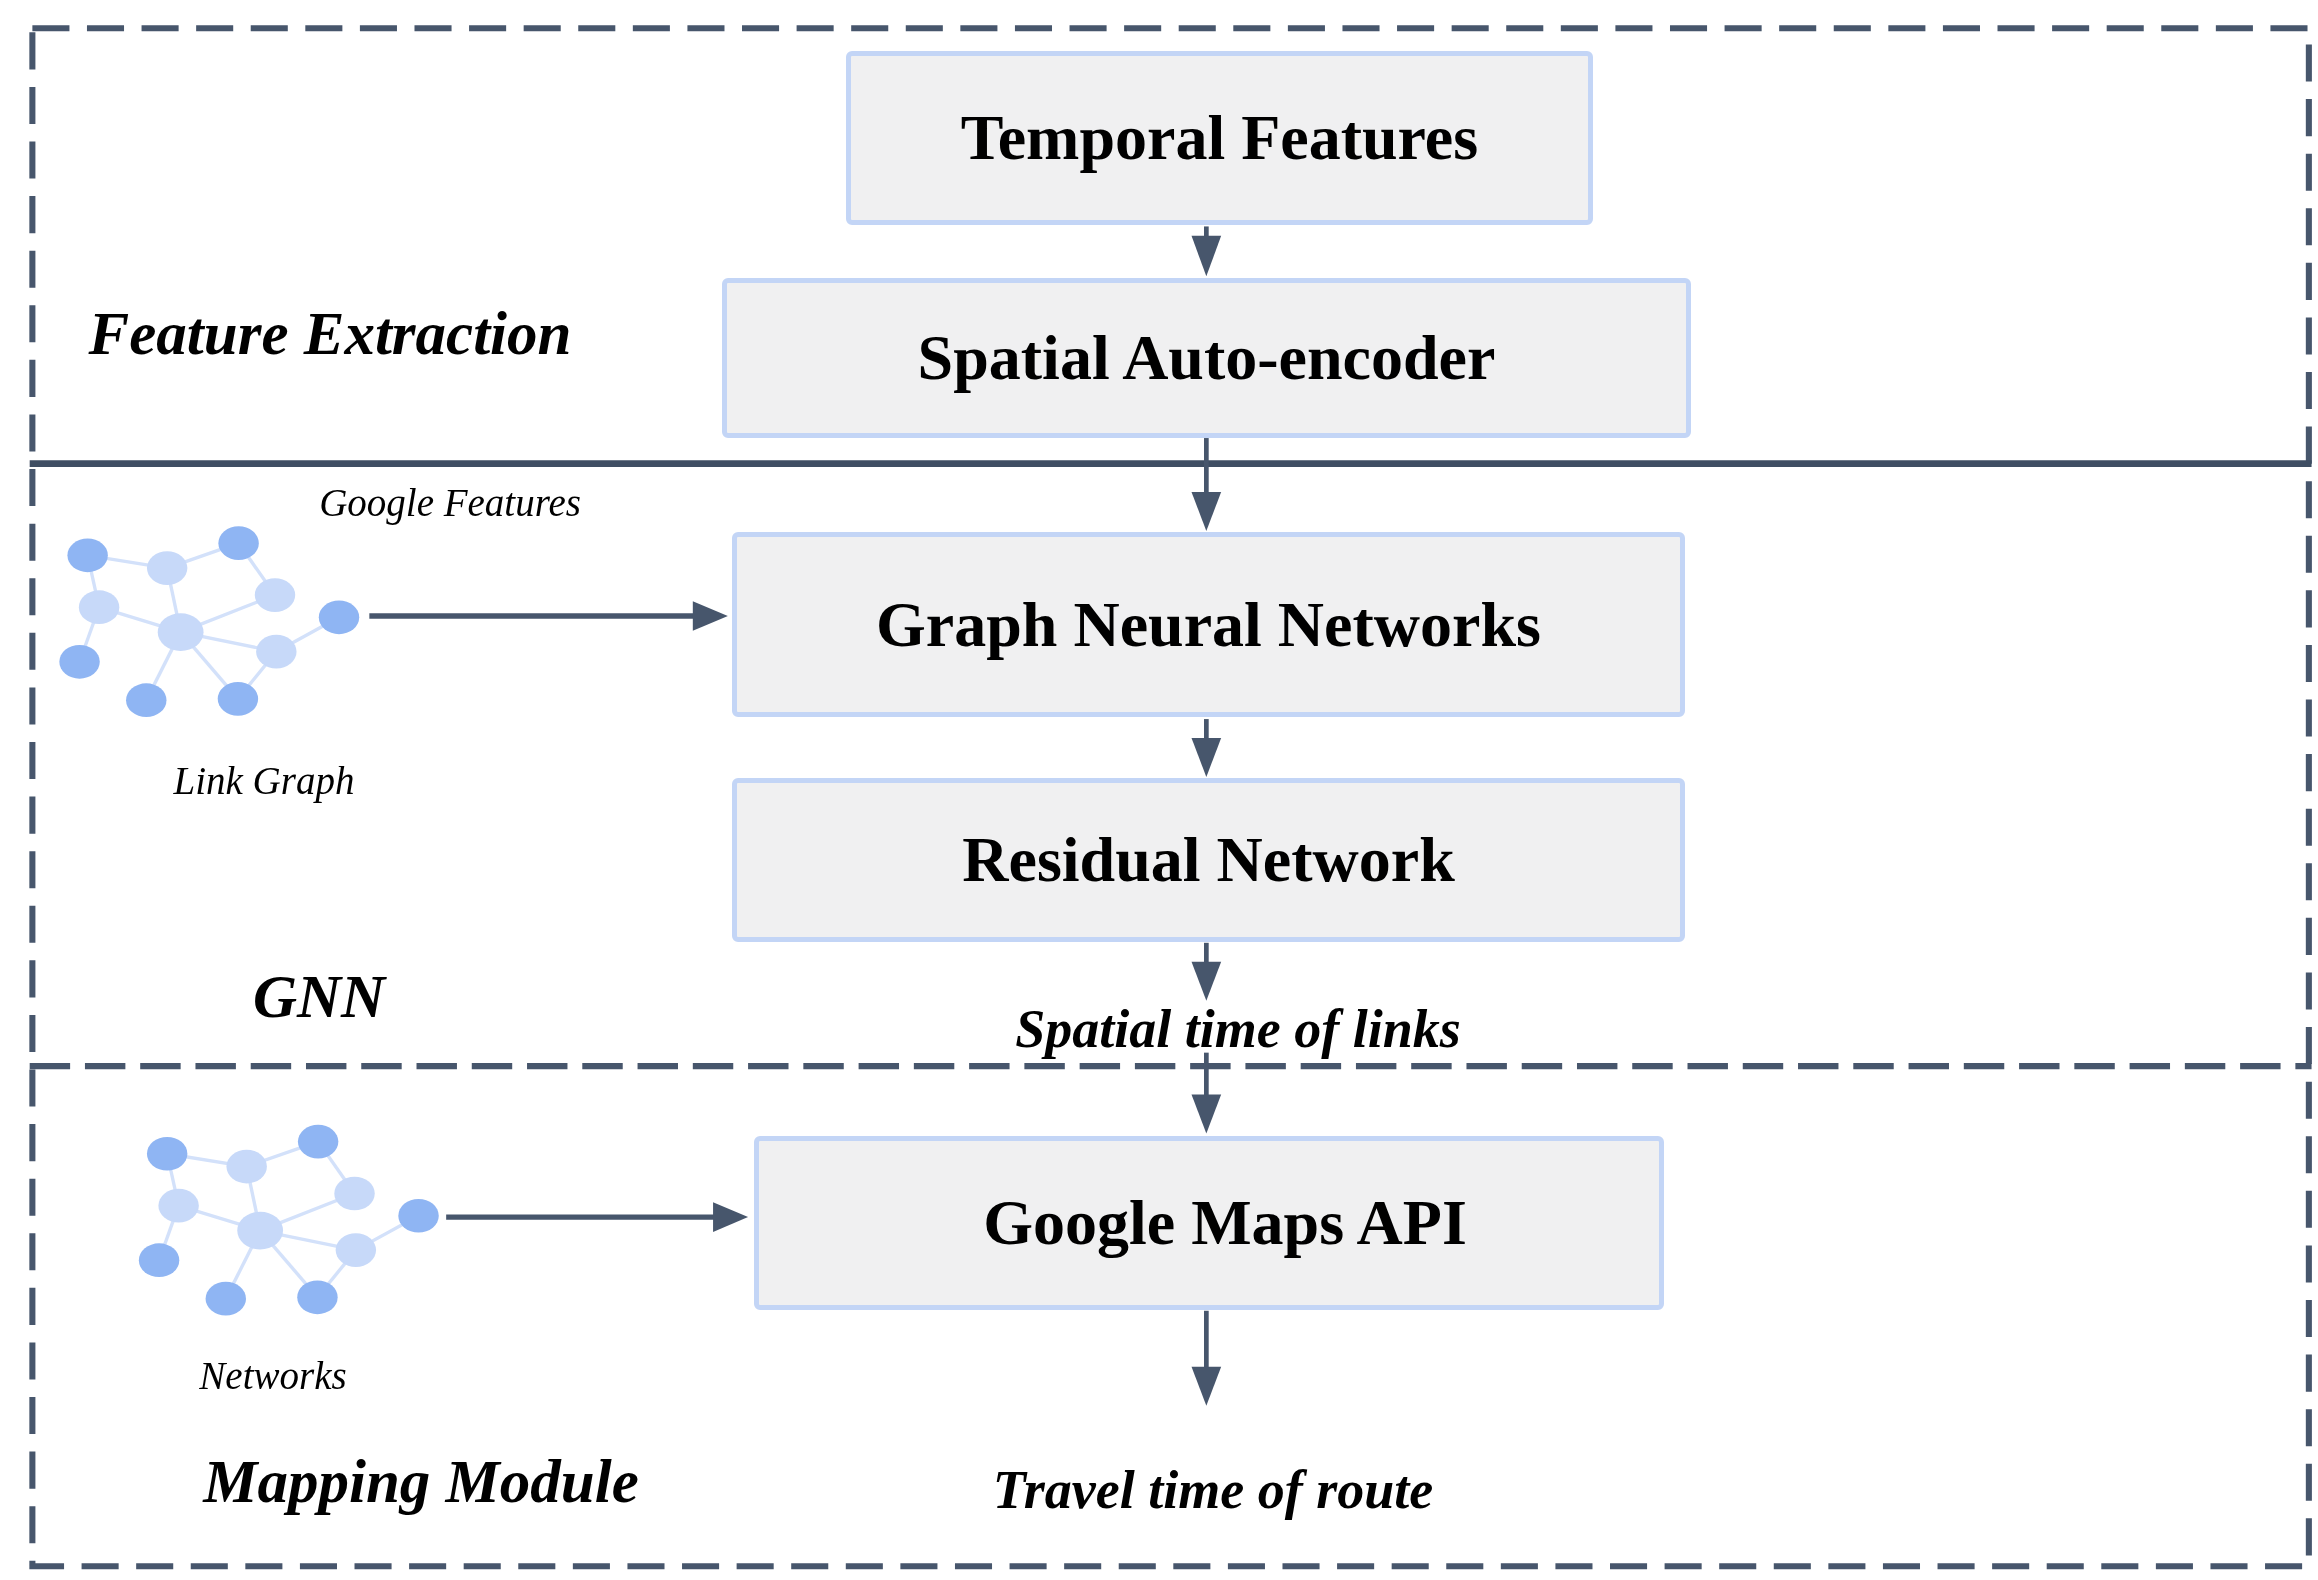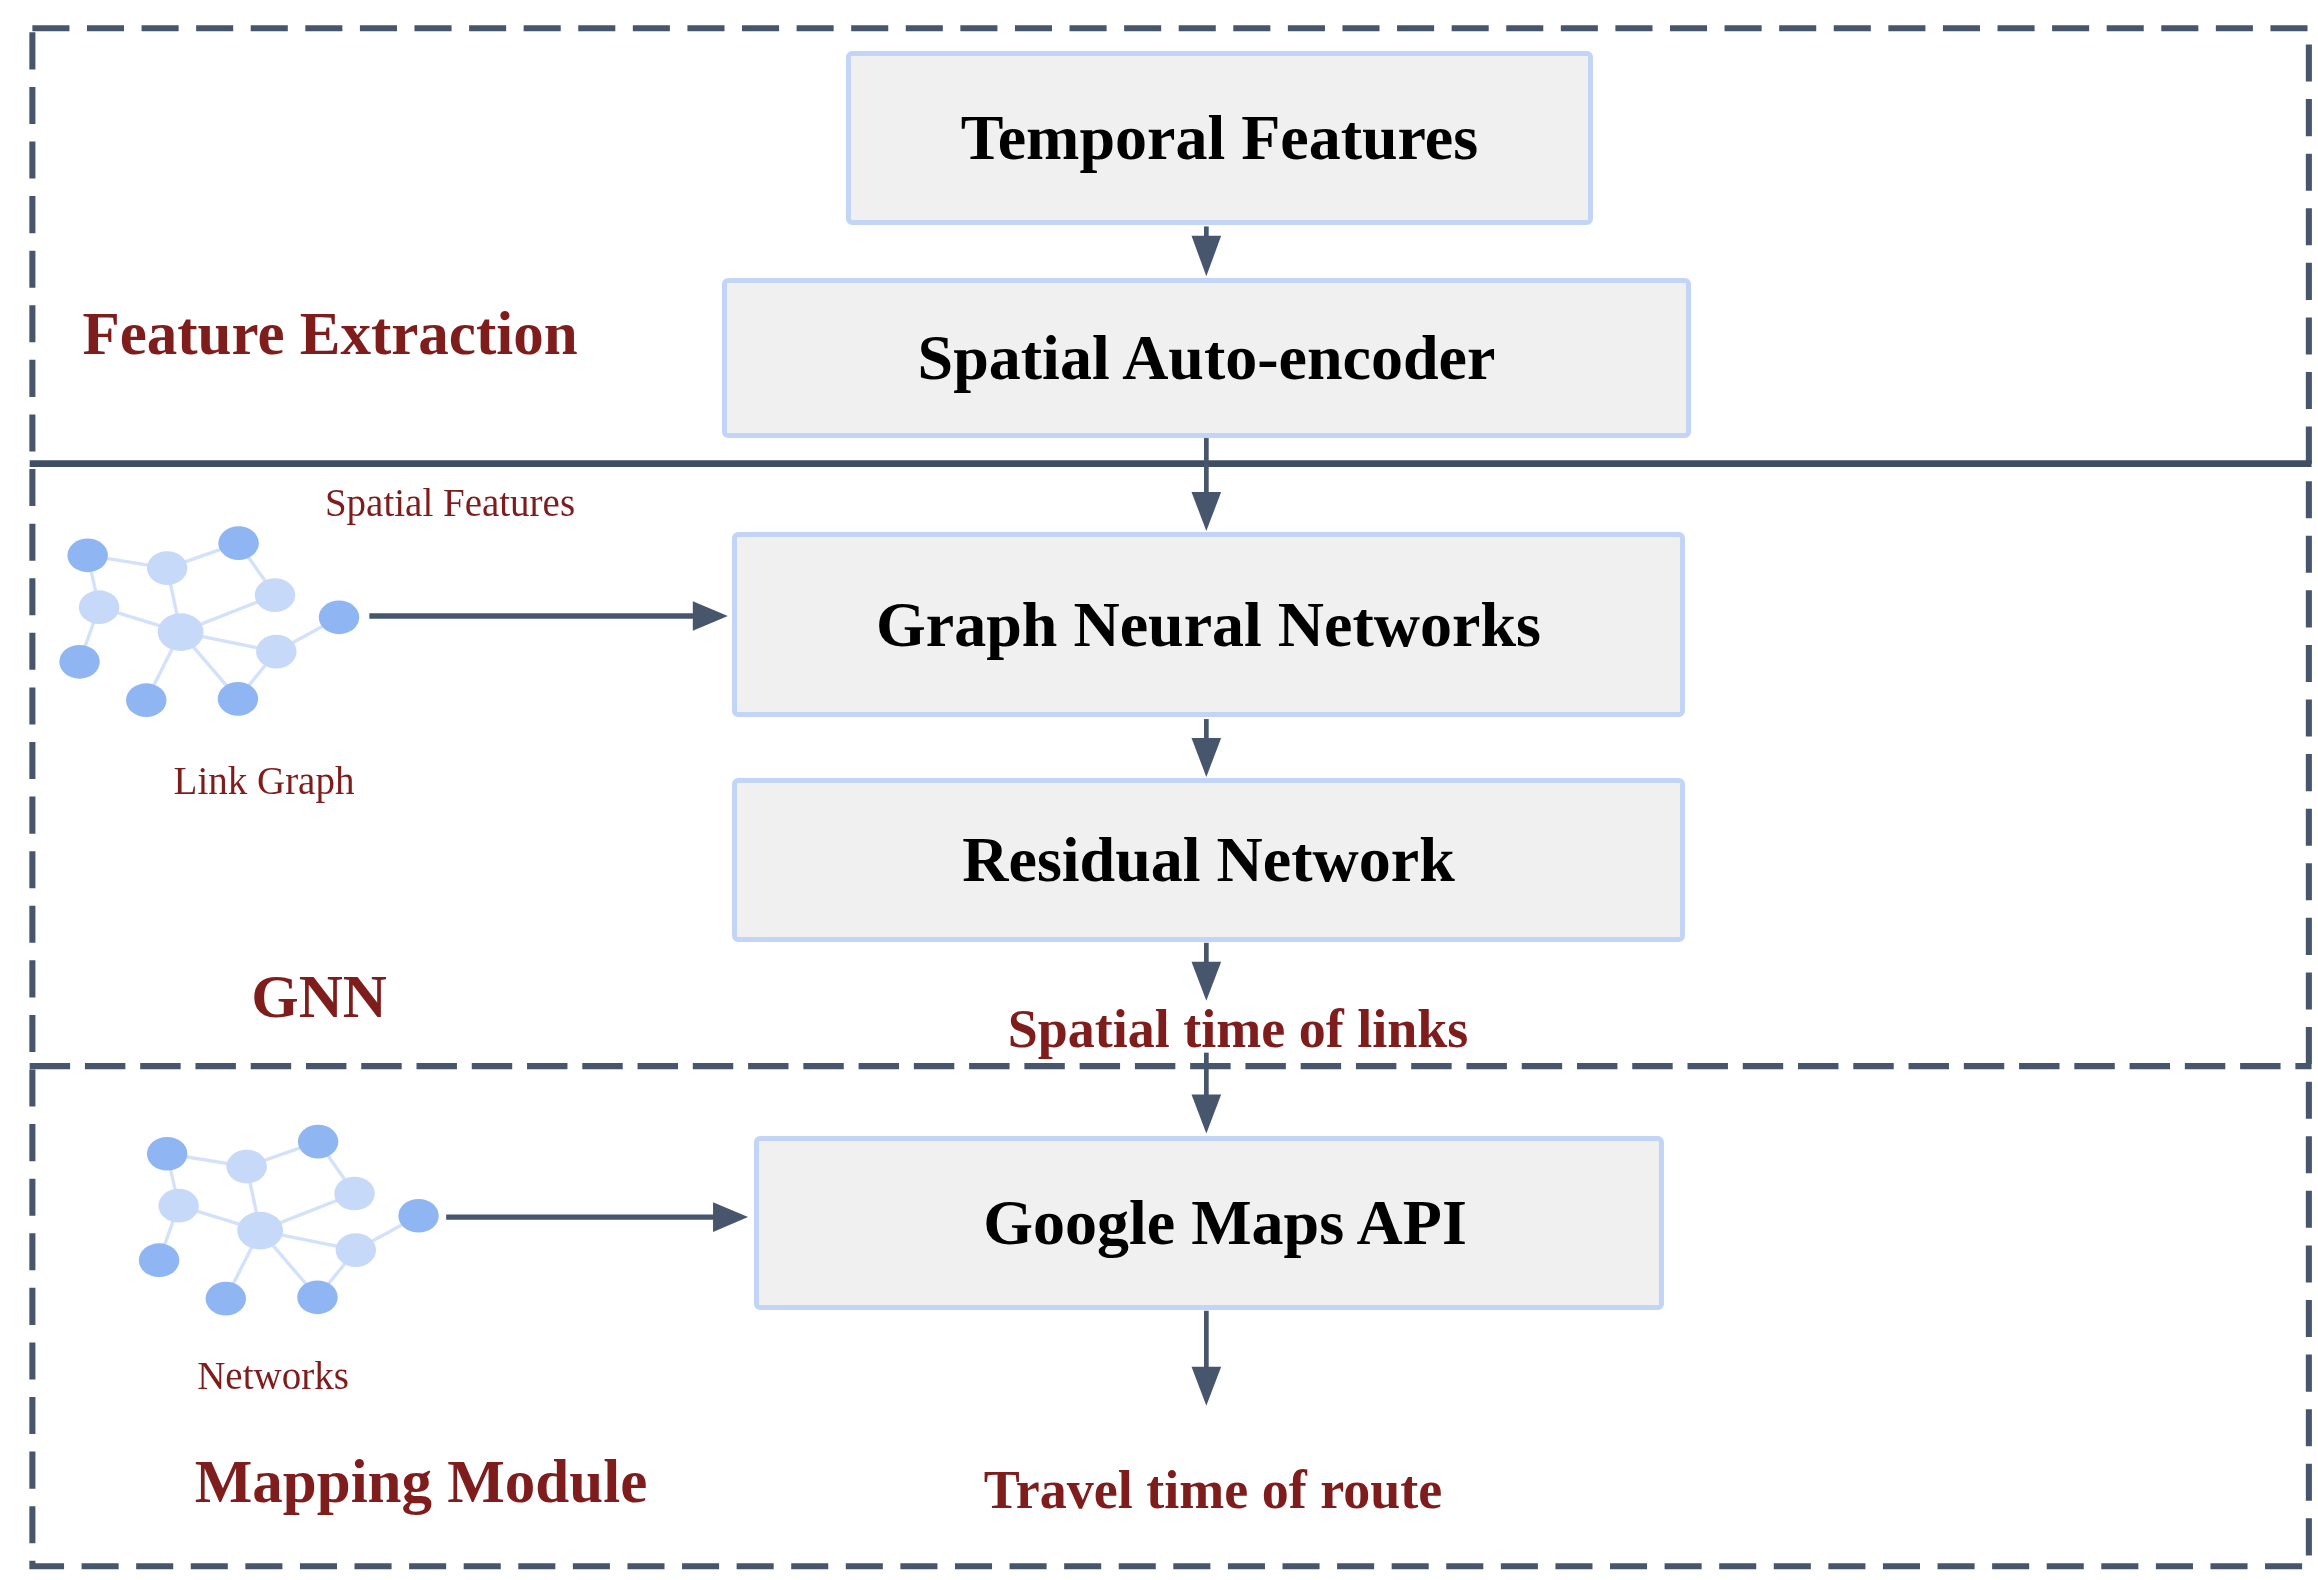--- a/index.html
+++ b/index.html
@@ -28,21 +28,22 @@
   }
   .box-temporal{left:846px;top:51px;width:747px;height:174px;}
   .box-stacked{left:722px;top:278px;width:969px;height:160px;}
   .box-gnn{left:732px;top:532px;width:953px;height:185px;}
   .box-residual{left:732px;top:778px;width:953px;height:164px;}
   .box-google{left:754px;top:1136px;width:910px;height:174px;padding-left:32px;}
   .lbl{
     position:absolute;
     transform:translate(-50%,-50%);
     white-space:nowrap;
-    color:#7f1d1d;
+    color:#000000;
+    font-style:italic;
   }
   .lbl-bold{font-weight:bold;font-size:61px;}
   .lbl-output{font-weight:bold;font-size:54px;}
   .lbl-small{font-weight:normal;font-size:39px;}
   .lbl-feature{left:330px;top:334px;}
   .lbl-spatial{left:450px;top:502px;}
   .lbl-linkgraph{left:264px;top:780px;}
   .lbl-gnn{left:319px;top:997px;}
   .lbl-travel-links{left:1238px;top:1029px;}
   .lbl-trained{left:273px;top:1375px;}
@@ -172,21 +173,21 @@
     <span>Residual Network</span>
   </div>
   <div class="box box-google">
     <span>Google Maps API</span>
   </div>
 
   <div class="lbl lbl-bold lbl-feature">Feature Extraction</div>
   <div class="lbl lbl-bold lbl-gnn">GNN</div>
   <div class="lbl lbl-bold lbl-mapping">Mapping Module</div>
 
-  <div class="lbl lbl-small lbl-spatial">Spatial Features</div>
+  <div class="lbl lbl-small lbl-spatial">Google Features</div>
   <div class="lbl lbl-small lbl-linkgraph">Link Graph</div>
   <div class="lbl lbl-small lbl-trained">Networks</div>
 
   <div class="lbl lbl-output lbl-travel-links">Spatial time of links</div>
   <div class="lbl lbl-output lbl-travel-route">Travel time of route</div>
 
 </div>
 
 
 </body></html>

